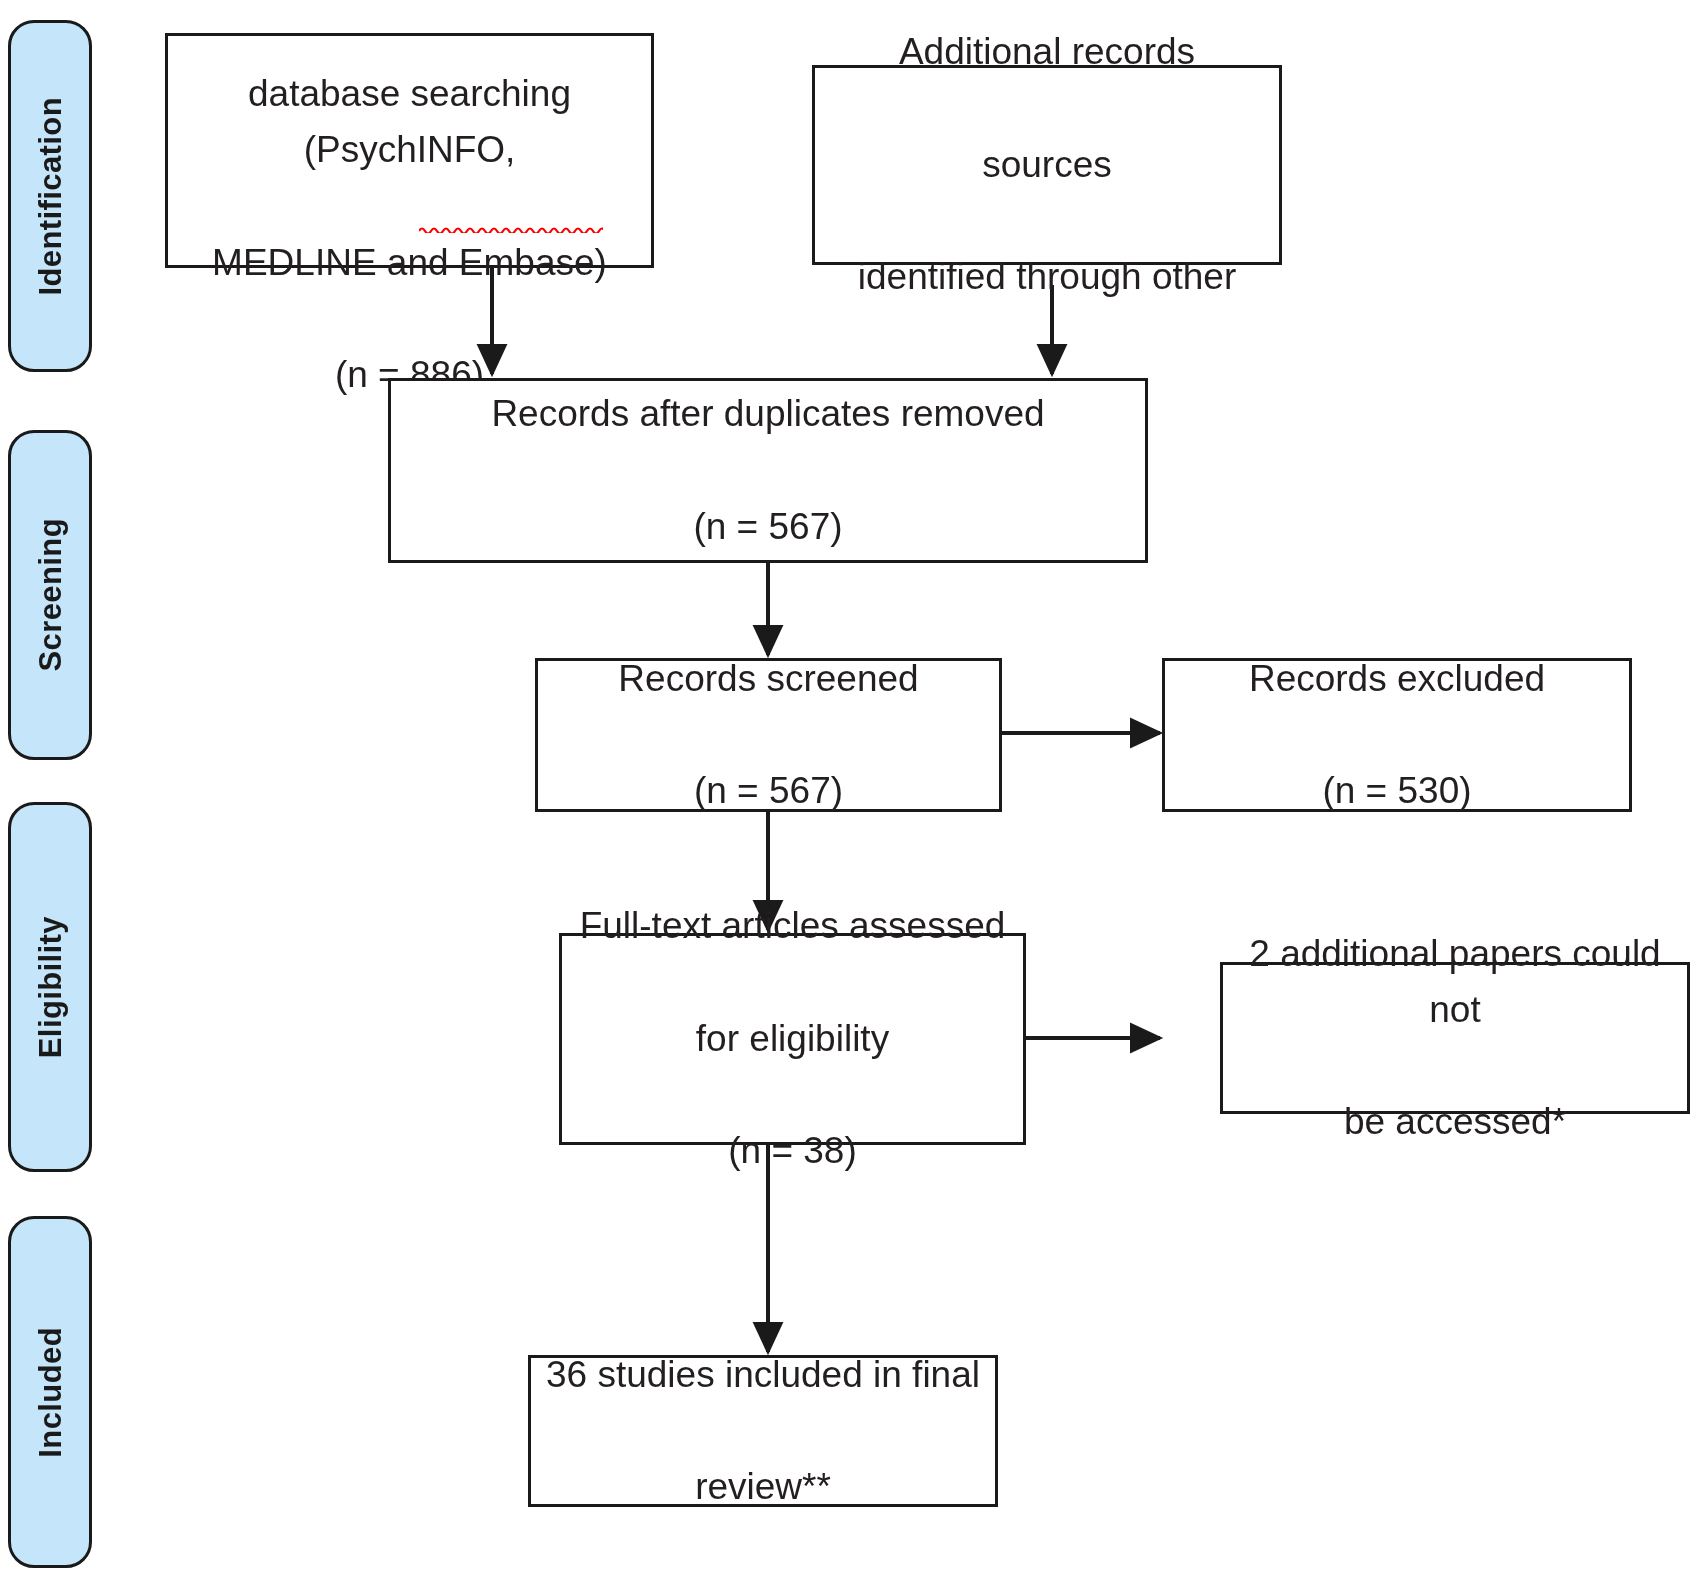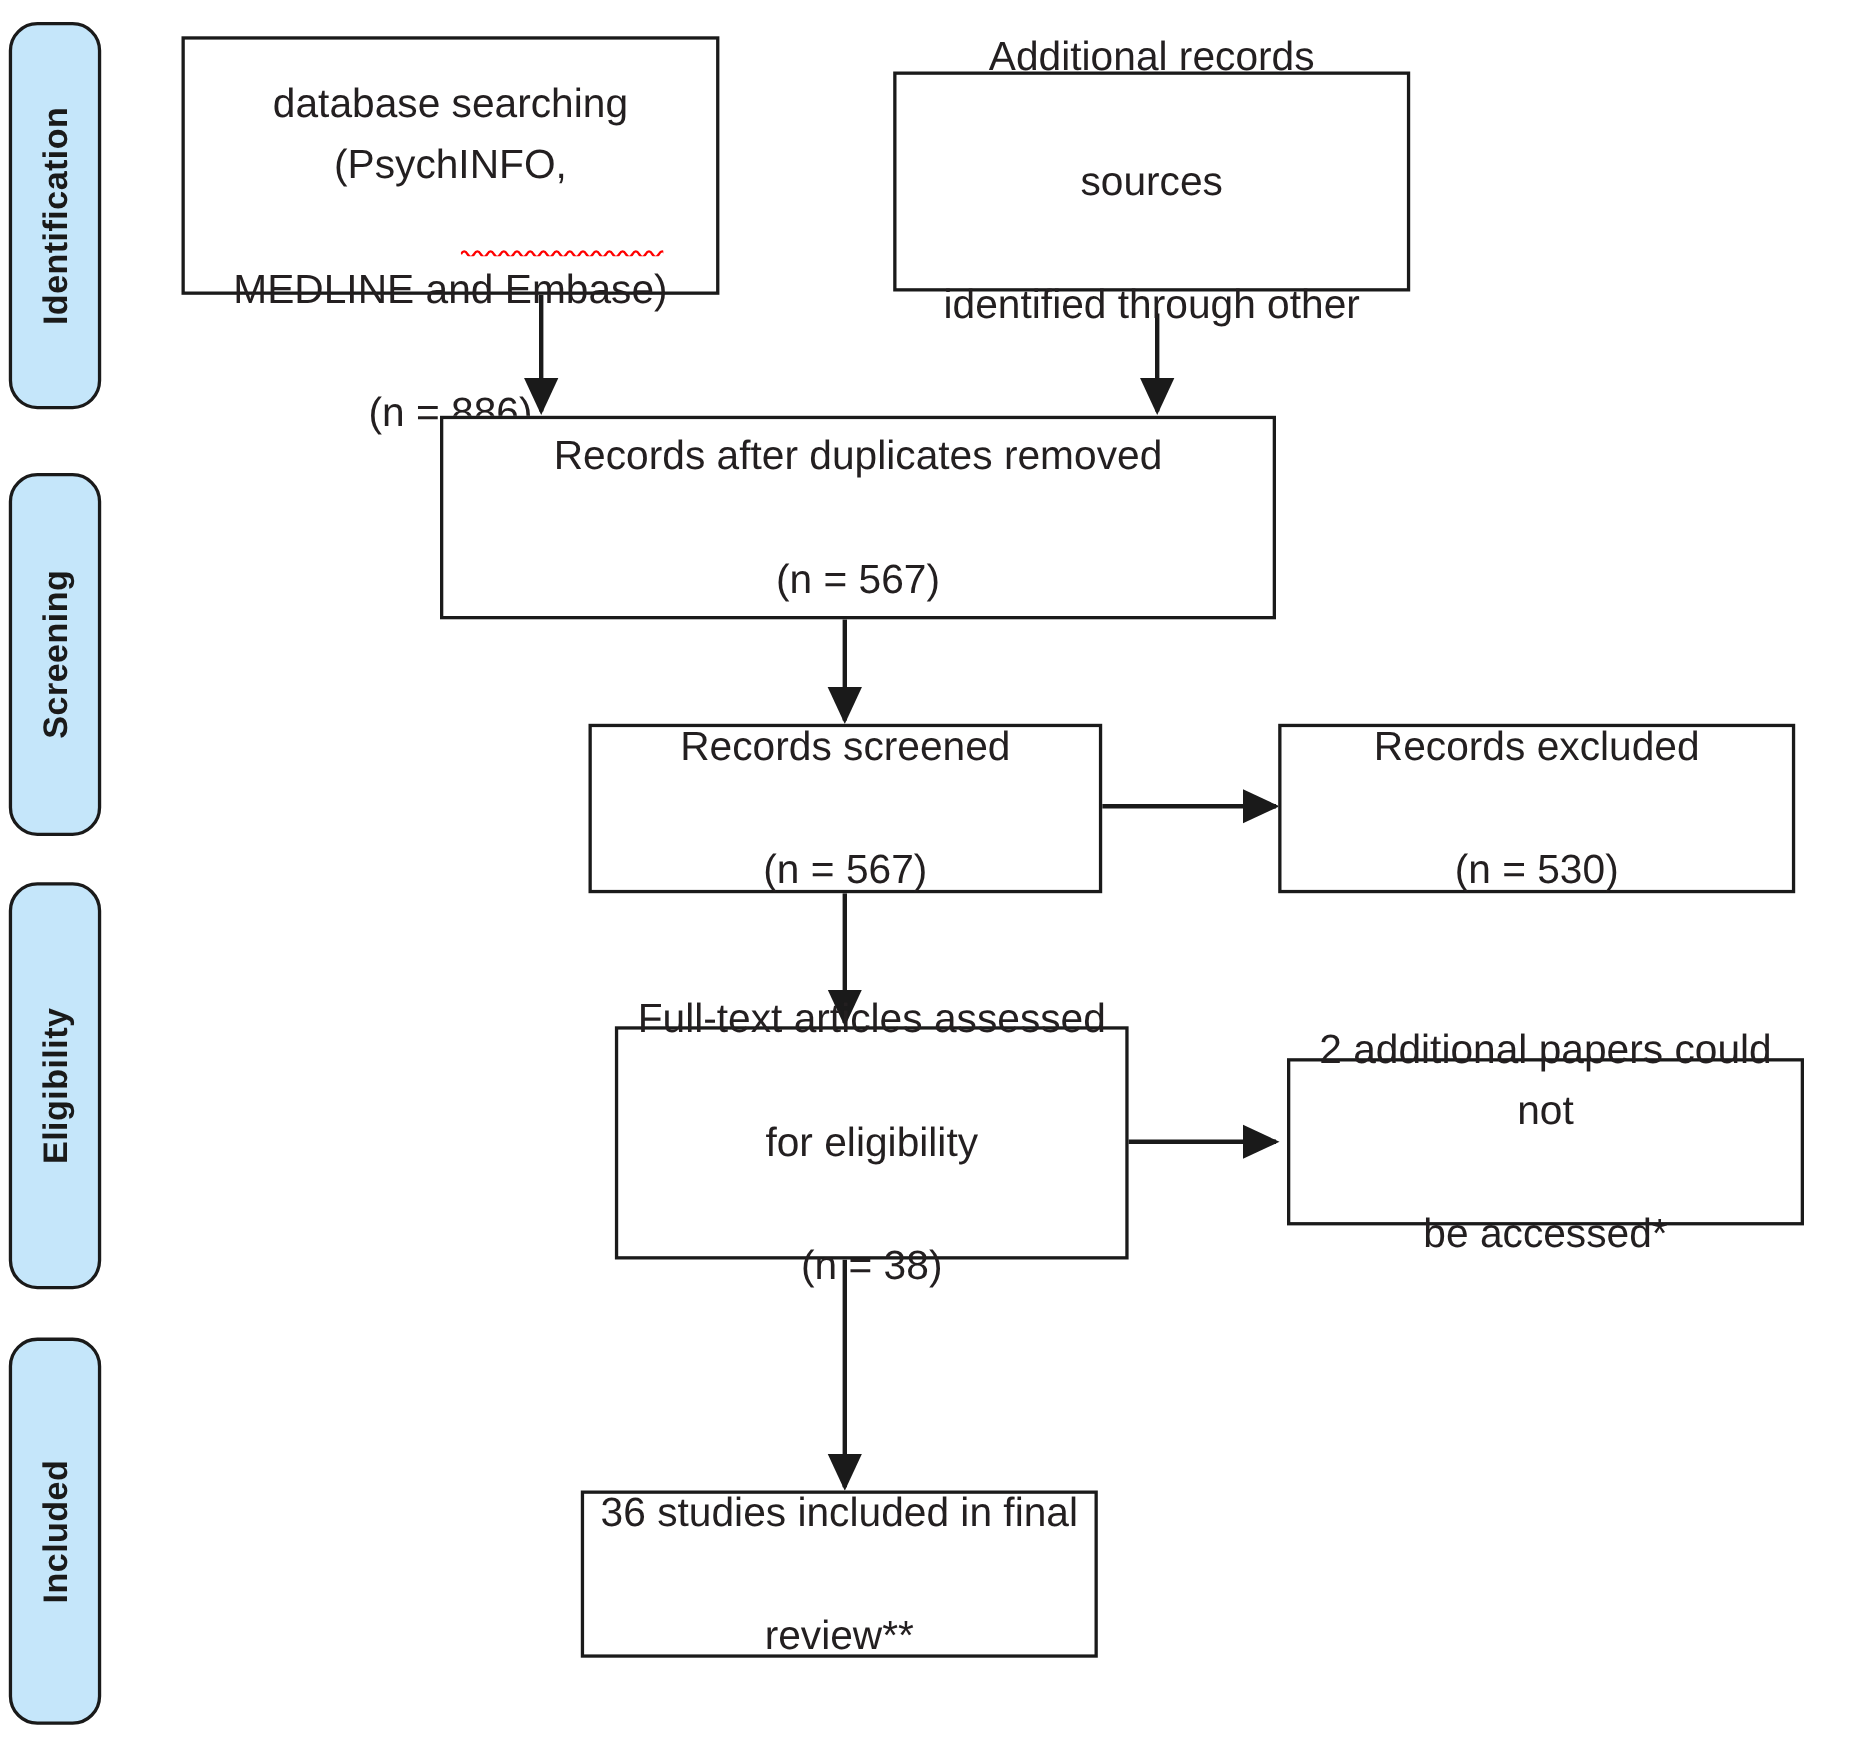--- a/index.html
+++ b/index.html
@@ -134,21 +134,21 @@
   </div>
 
   <div class="node" style="left:812px; top:65px; width:470px; height:200px;">
     <div class="node-text">
       <div>Additional records</div>
       <div>sources</div>
       <div>identified through other</div>
     </div>
   </div>
 
-  <div class="node" style="left:400px; top:378px; width:760px; height:185px;align-items:center;">
+  <div class="node" style="left:388px; top:378px; width:760px; height:185px;align-items:center;">
     <div class="node-text">
       <div>Records after duplicates removed</div>
       <div>(n = 567)</div>
     </div>
   </div>
 
   <div class="node" style="left:535px; top:658px; width:467px; height:154px;">
     <div class="node-text">
       <div>Records screened</div>
       <div>(n = 567)</div>
@@ -163,21 +163,21 @@
   </div>
 
   <div class="node" style="left:559px; top:933px; width:467px; height:212px;">
     <div class="node-text">
       <div>Full-text articles assessed</div>
       <div>for eligibility</div>
       <div>(n = 38)</div>
     </div>
   </div>
 
-  <div class="node" style="left:1170px; top:962px; width:470px; height:152px;">
+  <div class="node" style="left:1220px; top:962px; width:470px; height:152px;">
     <div class="node-text">
       <div>2 additional papers could not</div>
       <div>be accessed*</div>
     </div>
   </div>
 
   <div class="node" style="left:528px; top:1355px; width:470px; height:152px;">
     <div class="node-text">
       <div>36 studies included in final</div>
       <div>review**</div>

